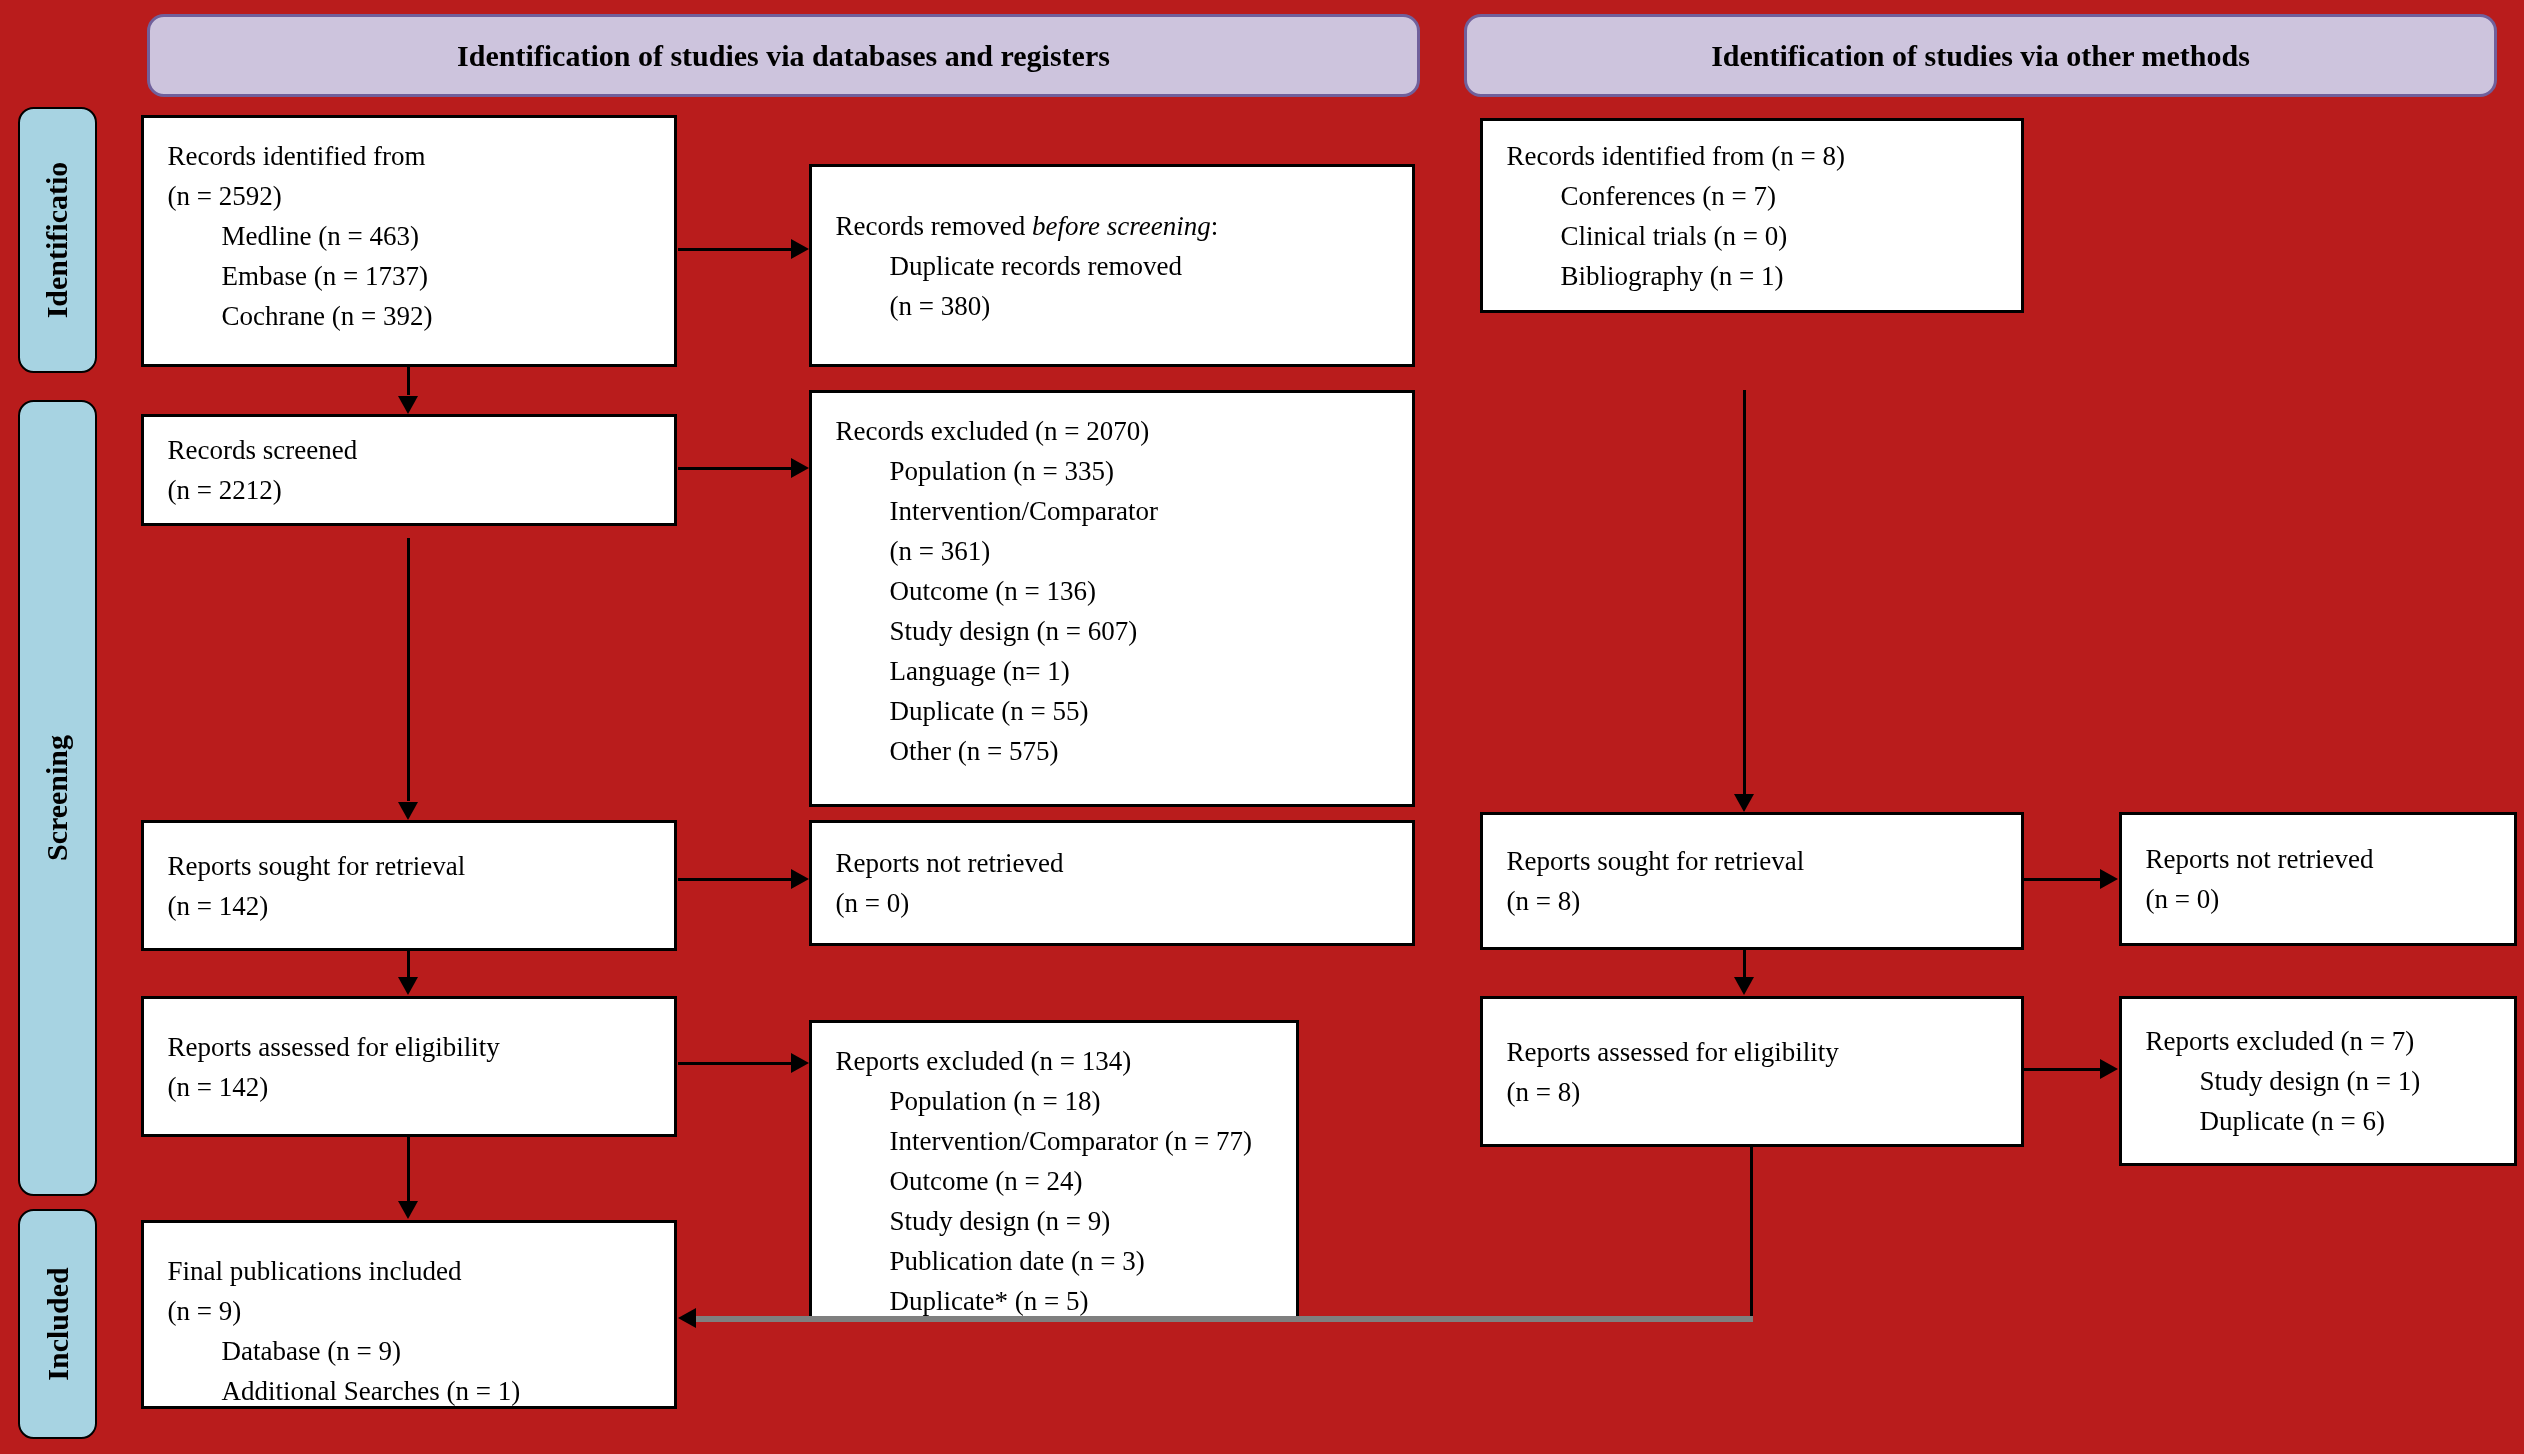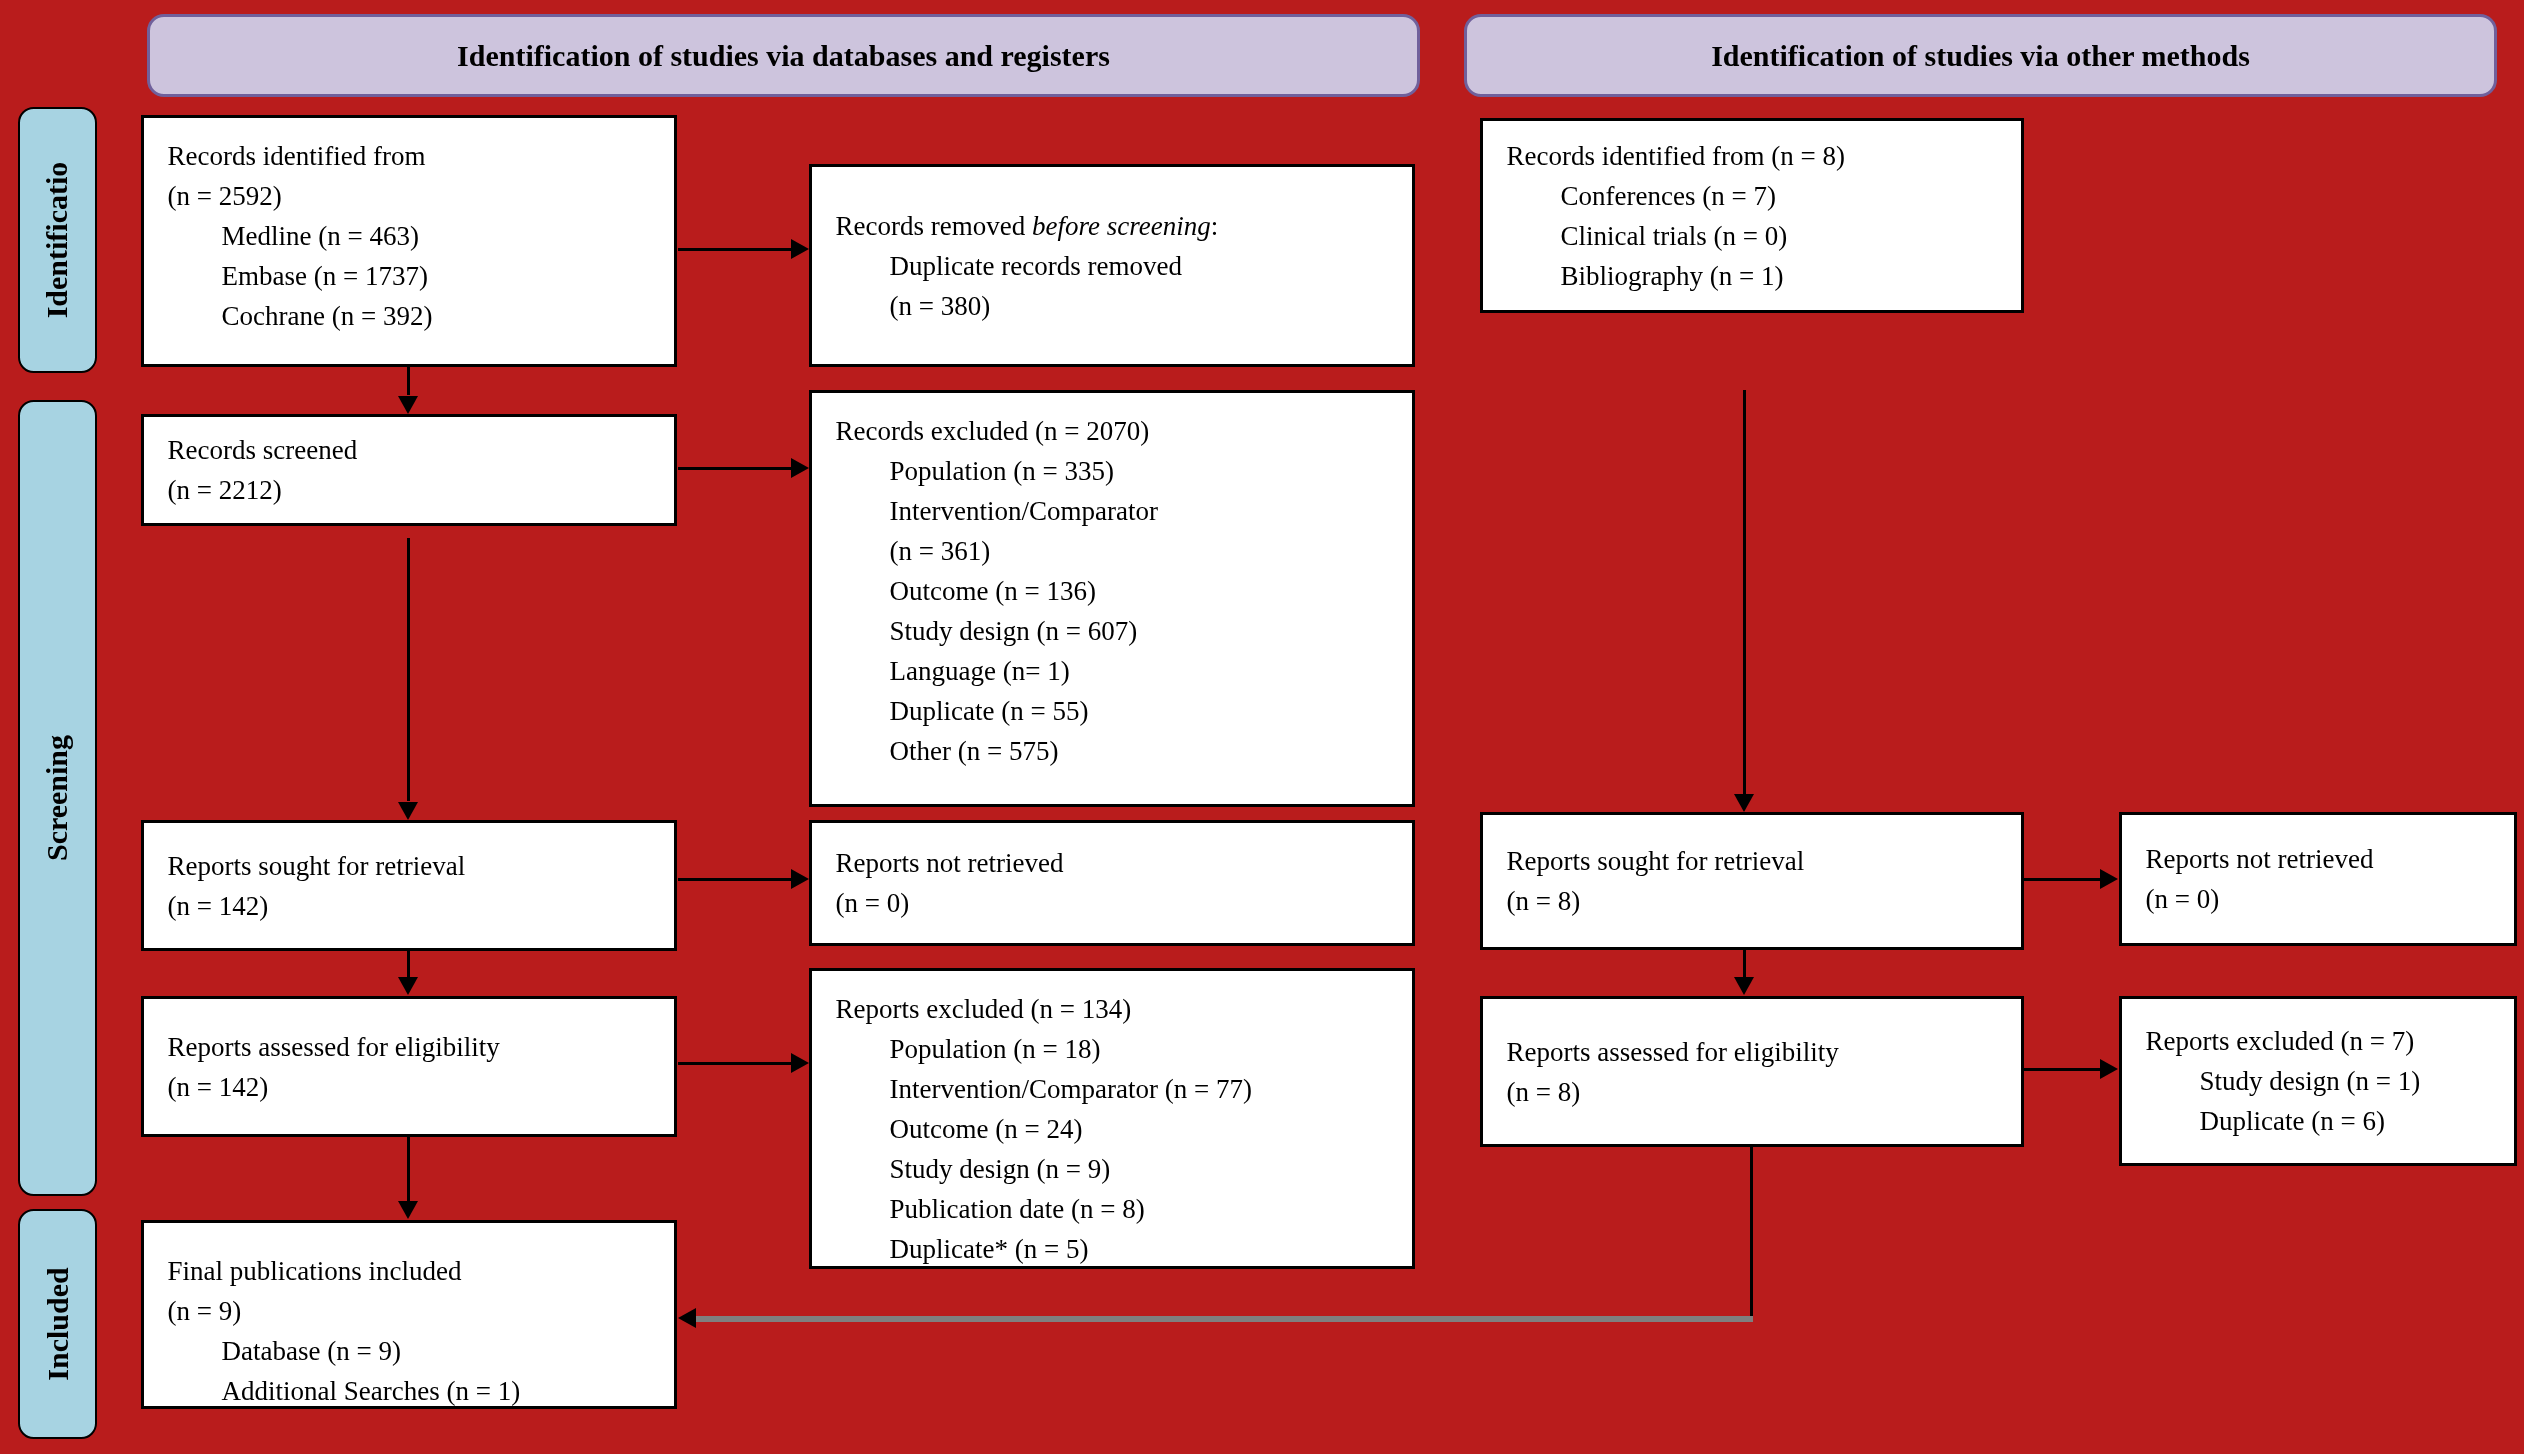--- a/index.html
+++ b/index.html
@@ -109,27 +109,27 @@
   <div class="box vcenter" style="left:2119px;top:812px;width:398px;height:134px">
     <div class="ln">Reports not retrieved</div>
     <div class="ln">(n = 0)</div>
   </div>
 
   <div class="box vcenter" style="left:141px;top:996px;width:536px;height:141px">
     <div class="ln">Reports assessed for eligibility</div>
     <div class="ln">(n = 142)</div>
   </div>
 
-  <div class="box" style="left:809px;top:968px;width:606px;height:301px">
+  <div class="box" style="left:809px;top:1020px;width:490px;height:301px">
     <div class="ln">Reports excluded (n = 134)</div>
     <div class="ln ind">Population (n = 18)</div>
     <div class="ln ind">Intervention/Comparator (n = 77)</div>
     <div class="ln ind">Outcome (n = 24)</div>
     <div class="ln ind">Study design (n = 9)</div>
-    <div class="ln ind">Publication date (n = 8)</div>
+    <div class="ln ind">Publication date (n = 3)</div>
     <div class="ln ind">Duplicate* (n = 5)</div>
   </div>
 
   <div class="box vcenter" style="left:1480px;top:996px;width:544px;height:151px">
     <div class="ln">Reports assessed for eligibility</div>
     <div class="ln">(n = 8)</div>
   </div>
 
   <div class="box vcenter" style="left:2119px;top:996px;width:398px;height:170px">
     <div class="ln">Reports excluded (n = 7)</div>

